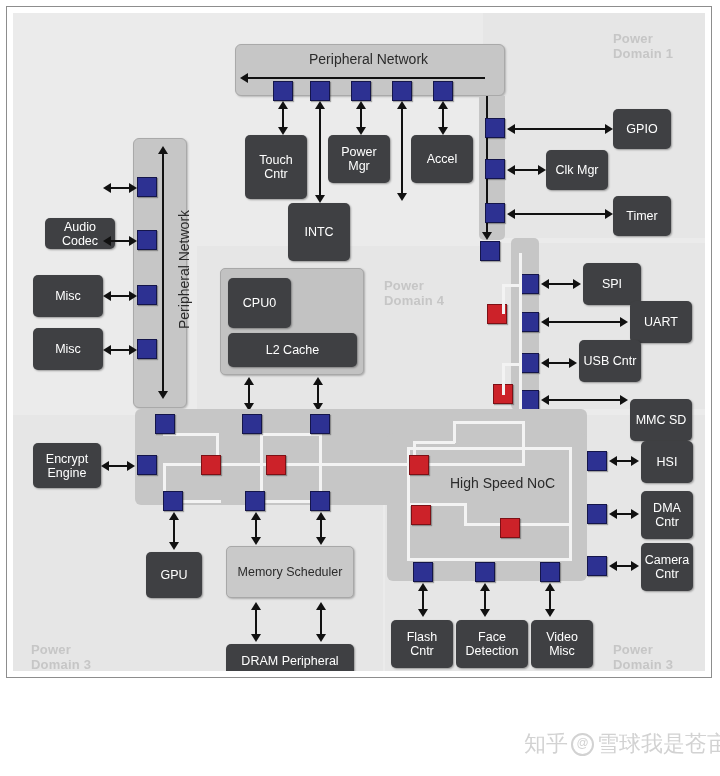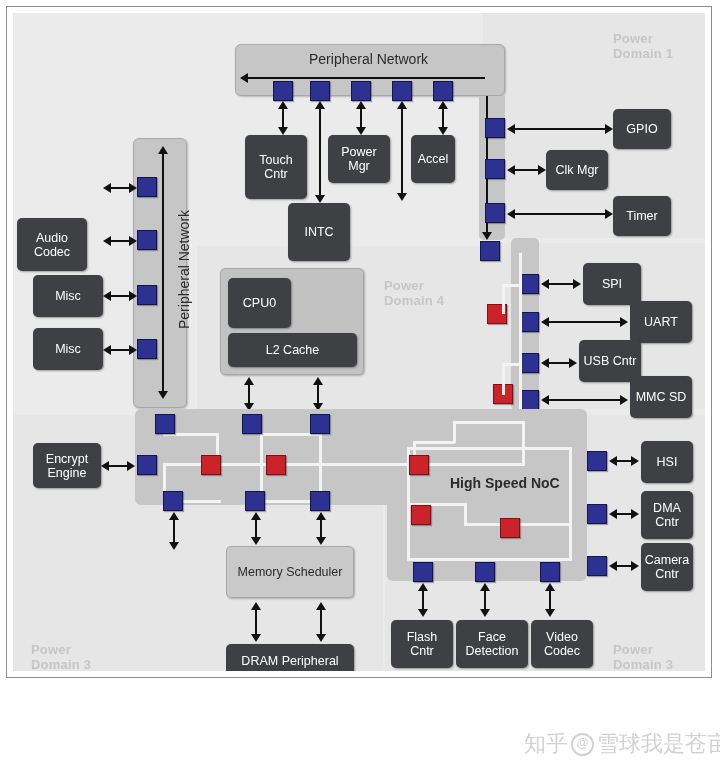--- a/index.html
+++ b/index.html
@@ -197,21 +197,21 @@
       <div class="head d" style="left:469px;top:219px;"></div>
 
       <div class="ni" style="left:472px;top:105px;"></div>
       <div class="ni" style="left:472px;top:146px;"></div>
       <div class="ni" style="left:472px;top:190px;"></div>
 
       <div class="blk" style="left:232px;top:122px;width:62px;height:64px;">Touch
 Cntr</div>
       <div class="blk" style="left:315px;top:122px;width:62px;height:48px;">Power
 Mgr</div>
-      <div class="blk" style="left:398px;top:122px;width:44px;height:48px;">Accel</div>
+      <div class="blk" style="left:398px;top:122px;width:62px;height:48px;">Accel</div>
 
       <div class="blk" style="left:275px;top:190px;width:62px;height:58px;">INTC</div>
 
       <div class="arr v" style="left:269px;top:93px;height:24px;"></div>
       <div class="head u" style="left:265px;top:88px;"></div>
       <div class="head d" style="left:265px;top:114px;"></div>
 
       <div class="arr v" style="left:347px;top:93px;height:24px;"></div>
       <div class="head u" style="left:343px;top:88px;"></div>
       <div class="head d" style="left:343px;top:114px;"></div>
@@ -248,21 +248,21 @@
       <div class="bus-label vert" style="left:163px;top:316px;">Peripheral Network</div>
       <div class="arr v" style="left:149px;top:140px;height:240px;"></div>
       <div class="head u" style="left:145px;top:133px;"></div>
       <div class="head d" style="left:145px;top:378px;"></div>
 
       <div class="ni" style="left:124px;top:164px;"></div>
       <div class="ni" style="left:124px;top:217px;"></div>
       <div class="ni" style="left:124px;top:272px;"></div>
       <div class="ni" style="left:124px;top:326px;"></div>
 
-      <div class="blk" style="left:4px;top:205px;width:70px;height:53px;text-align:center;">Audio
+      <div class="blk" style="left:32px;top:205px;width:70px;height:31px;text-align:center;">Audio
 Codec</div>
       <div class="blk" style="left:20px;top:262px;width:70px;height:42px;">Misc</div>
       <div class="blk" style="left:20px;top:315px;width:70px;height:42px;">Misc</div>
 
       <div class="arr h" style="left:96px;top:174px;width:22px;"></div>
       <div class="head l" style="left:90px;top:170px;"></div>
       <div class="head r" style="left:116px;top:170px;"></div>
 
       <div class="arr h" style="left:96px;top:227px;width:22px;"></div>
       <div class="head l" style="left:90px;top:223px;"></div>
@@ -300,21 +300,21 @@
 
       <div class="wire v" style="left:489px;top:271px;height:30px;"></div>
       <div class="wire h" style="left:489px;top:271px;width:20px;"></div>
       <div class="wire v" style="left:489px;top:350px;height:32px;"></div>
       <div class="wire h" style="left:489px;top:350px;width:20px;"></div>
       <div class="wire v" style="left:506px;top:240px;height:160px;"></div>
 
       <div class="blk" style="left:570px;top:250px;width:58px;height:42px;">SPI</div>
       <div class="blk" style="left:617px;top:288px;width:62px;height:42px;">UART</div>
       <div class="blk" style="left:566px;top:327px;width:62px;height:42px;">USB Cntr</div>
-      <div class="blk" style="left:617px;top:363px;width:62px;height:42px;text-align:right;">MMC SD</div>
+      <div class="blk" style="left:617px;top:386px;width:62px;height:42px;text-align:right;">MMC SD</div>
 
       <div class="arr h" style="left:534px;top:270px;width:28px;"></div>
       <div class="head l" style="left:528px;top:266px;"></div>
       <div class="head r" style="left:560px;top:266px;"></div>
 
       <div class="arr h" style="left:534px;top:308px;width:75px;"></div>
       <div class="head l" style="left:528px;top:304px;"></div>
       <div class="head r" style="left:607px;top:304px;"></div>
 
       <div class="arr h" style="left:534px;top:349px;width:24px;"></div>
@@ -322,21 +322,21 @@
       <div class="head r" style="left:556px;top:345px;"></div>
 
       <div class="arr h" style="left:534px;top:386px;width:75px;"></div>
       <div class="head l" style="left:528px;top:382px;"></div>
       <div class="head r" style="left:607px;top:382px;"></div>
 
       <div class="noc r" style="left:122px;top:396px;width:452px;height:96px;"></div>
 
       <div class="noc r" style="left:374px;top:420px;width:200px;height:148px;"></div>
 
-      <div class="bus-label" style="left:437px;top:462px;font-weight:bold;">High Speed NoC</div>
+      <div class="bus-label" style="left:437px;top:462px;font-weight:normal;">High Speed NoC</div>
 
       <div class="wire h" style="left:150px;top:420px;width:56px;"></div>
       <div class="wire v" style="left:203px;top:420px;height:30px;"></div>
       <div class="wire h" style="left:150px;top:450px;width:60px;"></div>
       <div class="wire v" style="left:150px;top:450px;height:40px;"></div>
       <div class="wire h" style="left:150px;top:487px;width:58px;"></div>
       <div class="wire h" style="left:203px;top:450px;width:210px;"></div>
       <div class="wire v" style="left:247px;top:420px;height:32px;"></div>
       <div class="wire h" style="left:247px;top:420px;width:62px;"></div>
       <div class="wire v" style="left:306px;top:420px;height:68px;"></div>
@@ -380,20 +380,21 @@
       <div class="ni" style="left:400px;top:549px;"></div>
       <div class="ni" style="left:462px;top:549px;"></div>
       <div class="ni" style="left:527px;top:549px;"></div>
 
       <div class="blk" style="left:20px;top:430px;width:68px;height:45px;">Encrypt
 Engine</div>
       <div class="arr h" style="left:94px;top:452px;width:22px;"></div>
       <div class="head l" style="left:88px;top:448px;"></div>
       <div class="head r" style="left:114px;top:448px;"></div>
 
+      <div class="blk" style="left:133px;top:539px;width:56px;height:46px;">GPU</div>
       <div class="lblk" style="left:213px;top:533px;width:128px;height:52px;">Memory Scheduler</div>
       <div class="blk" style="left:213px;top:631px;width:128px;height:34px;">DRAM Peripheral</div>
 
       <div class="arr v" style="left:160px;top:505px;height:26px;"></div>
       <div class="head u" style="left:156px;top:499px;"></div>
       <div class="head d" style="left:156px;top:529px;"></div>
 
       <div class="arr v" style="left:242px;top:505px;height:22px;"></div>
       <div class="head u" style="left:238px;top:499px;"></div>
       <div class="head d" style="left:238px;top:524px;"></div>
@@ -426,21 +427,21 @@
 
       <div class="arr h" style="left:602px;top:552px;width:18px;"></div>
       <div class="head l" style="left:596px;top:548px;"></div>
       <div class="head r" style="left:618px;top:548px;"></div>
 
       <div class="blk" style="left:378px;top:607px;width:62px;height:48px;">Flash
 Cntr</div>
       <div class="blk" style="left:443px;top:607px;width:72px;height:48px;">Face
 Detection</div>
       <div class="blk" style="left:518px;top:607px;width:62px;height:48px;">Video
-Codec</div>
+Misc</div>
 
       <div class="arr v" style="left:409px;top:576px;height:22px;"></div>
       <div class="head u" style="left:405px;top:570px;"></div>
       <div class="head d" style="left:405px;top:596px;"></div>
 
       <div class="arr v" style="left:471px;top:576px;height:22px;"></div>
       <div class="head u" style="left:467px;top:570px;"></div>
       <div class="head d" style="left:467px;top:596px;"></div>
 
       <div class="arr v" style="left:536px;top:576px;height:22px;"></div>

